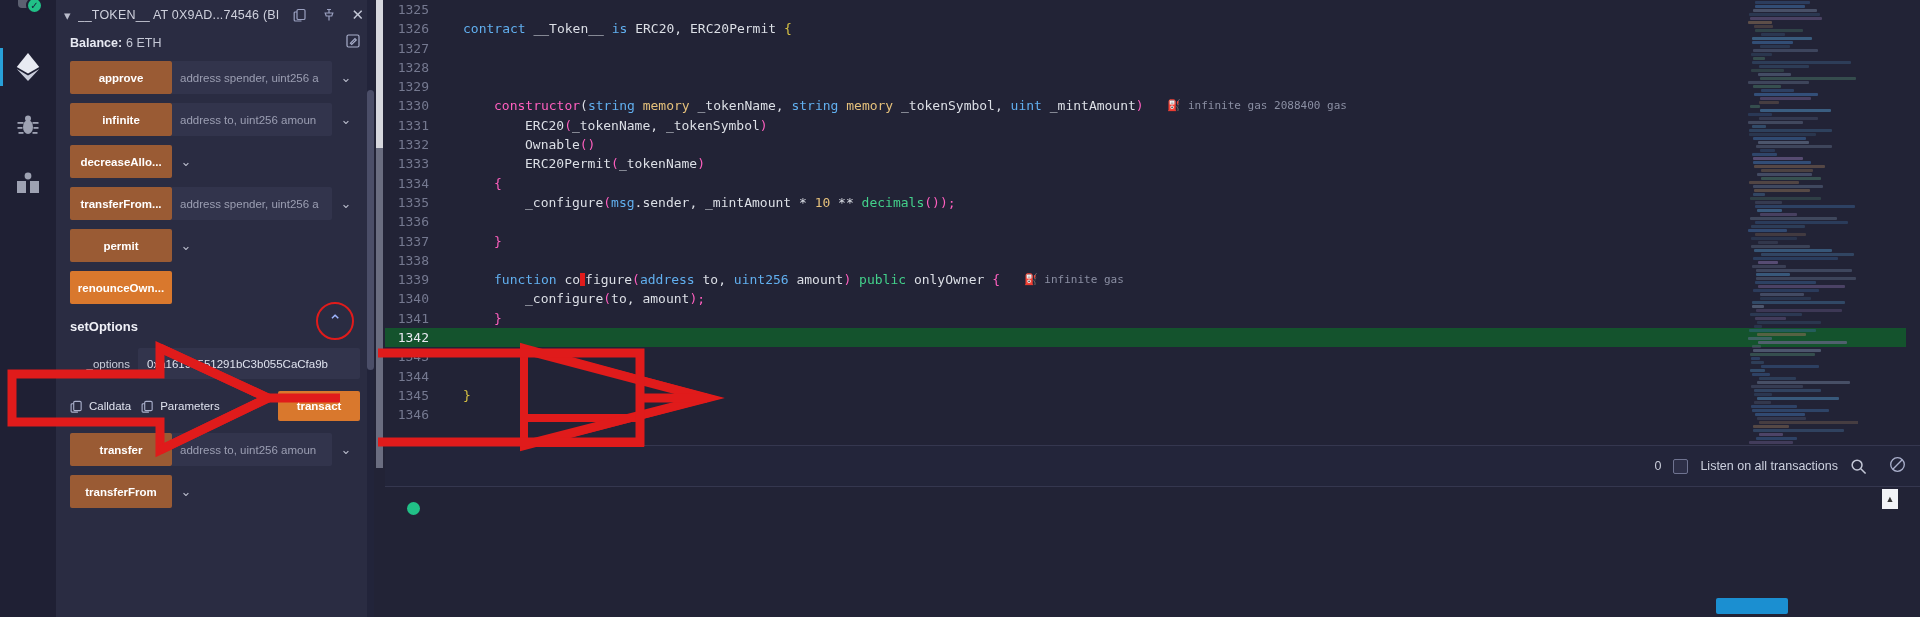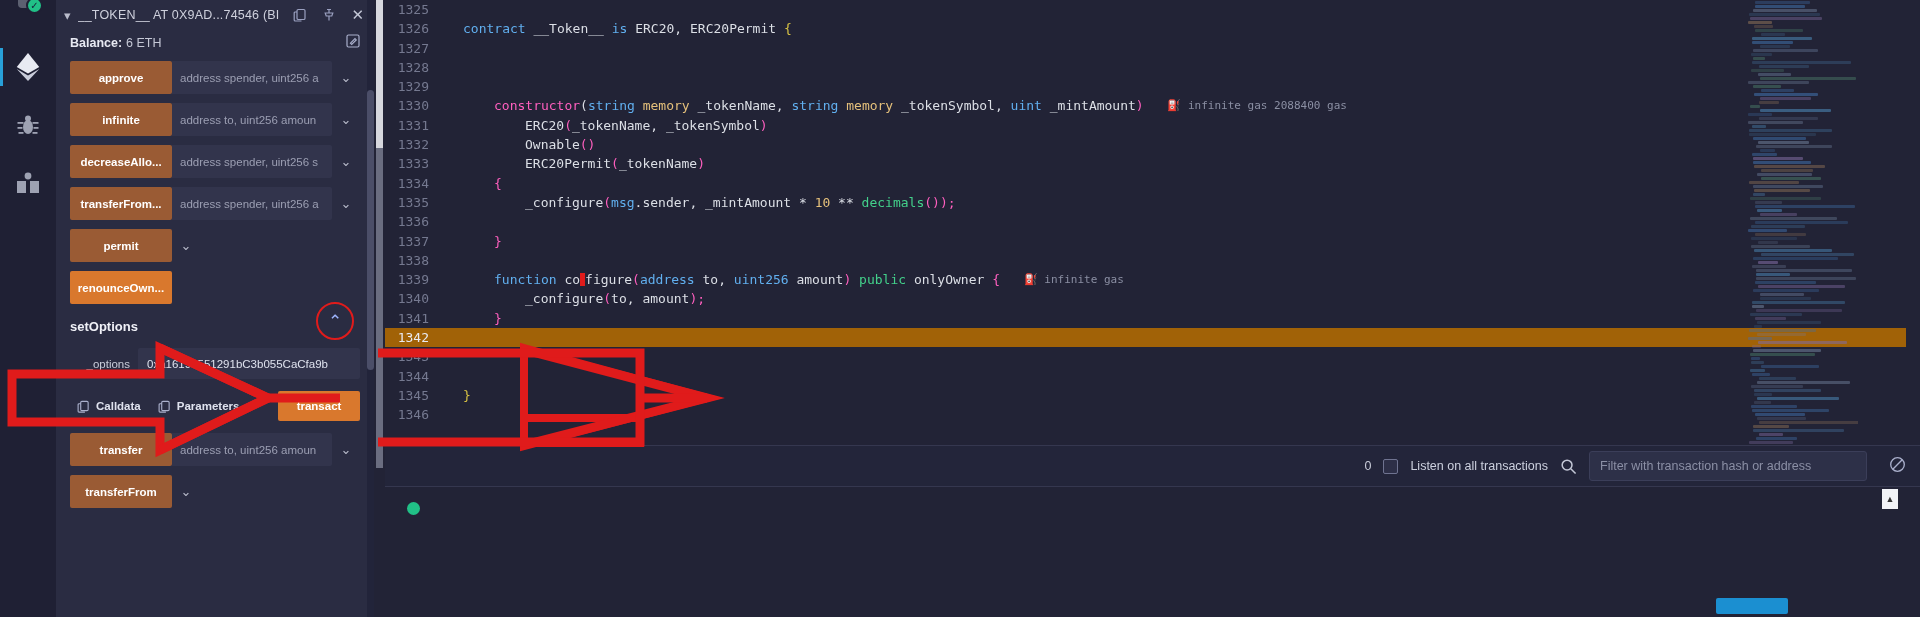--- a/index.html
+++ b/index.html
@@ -94,21 +94,21 @@
   }
   .param-input{
     flex:1; background:#32344c; border:none; height:31px; border-radius:2px;
     color:#dfe2ee; font-size:11.5px; padding:0 9px; display:flex; align-items:center;
     white-space:nowrap; overflow:hidden;
     font-family:"Liberation Sans", sans-serif;
   }
   .actions-row{
     display:flex; align-items:center; padding:0 14px; margin-top:12px; gap:10px; height:30px;
   }
-  .copy-item{ display:flex; align-items:center; gap:6px; color:#dfe2ee; font-size:11.5px; font-weight:bold; cursor:pointer;margin-left:7px;}
+  .copy-item{ display:flex; align-items:center; gap:6px; color:#dfe2ee; font-size:11.5px; font-weight:normal; cursor:pointer;}
   .copy-item svg{ color:#aab0cc; }
   .transact-btn{
     margin-left:auto; width:82px; height:30px; border:none; border-radius:2px;
     background:#d9782d; color:#fff; font-size:11.5px; font-weight:bold; cursor:pointer;
     font-family:"Liberation Sans", sans-serif;
   }
 
   
   .circle-hl{
     position:absolute; width:38px; height:38px; border-radius:50%;
@@ -133,21 +133,21 @@
     position:absolute; left:2px; top:0; width:7px; height:148px; background:#d7d8de; border-radius:0;
   }
   .ed-scrollbar-left i.b{ top:148px; height:320px; background:#6a6d80; }
 
   .code{
     position:absolute; left:11px; top:0; right:0; bottom:0;
     font-family:"DejaVu Sans Mono", monospace; font-size:13px; line-height:19.3px;
     white-space:pre;
   }
   .cl{ display:flex; height:19.3px; }
-  .cl.hl{ background:#a16207; }
+  .cl.hl{ background:#14532d; }
   .ln{
     width:58px; flex:0 0 58px; text-align:right; padding-right:14px; color:#757990; font-size:13px;
   }
   .cl.hl .ln{ color:#e9eaf2; }
   .ctext{ padding-left:20px; position:relative; }     
   .blue{color:#61afef}
   .yellow{color:#e5c07b}
   .green{color:#43d18b}
   .white{color:#dcdfe6}
   .magenta{color:#ff5fbf}
@@ -283,21 +283,20 @@
           <div class="fninput">address spender, uint256 a</div>
           <div class="fncaret">⌄</div>
         </div>
         <div class="fnrow">
           <button class="fnbtn">infinite</button>
           <div class="fninput">address to, uint256 amoun</div>
           <div class="fncaret">⌄</div>
         </div>
         <div class="fnrow">
           <button class="fnbtn">decreaseAllo...</button>
-          <div class="fninput">address spender, uint256 s</div>
           <div class="fncaret">⌄</div>
         </div>
         <div class="fnrow">
           <button class="fnbtn">transferFrom...</button>
           <div class="fninput">address spender, uint256 a</div>
           <div class="fncaret">⌄</div>
         </div>
         <div class="fnrow">
           <button class="fnbtn">permit</button>
           <div class="fncaret">⌄</div>
@@ -494,21 +493,20 @@
     <div class="termbar">
       <span class="term-count">0</span>
       <span class="term-check"></span>
       <span class="term-label">Listen on all transactions</span>
       <span class="term-search">
         <svg width="17" height="17" viewBox="0 0 18 18" fill="none" stroke="#c3c7d6" stroke-width="1.6">
           <circle cx="7.5" cy="7.5" r="5.2"></circle>
             <path d="M11.4 11.4 L16.5 16.5"></path>
         </svg>
       </span>
-      <span class="term-filter">Filter with transaction hash or address</span>
       <span class="term-ban">
         <svg width="17" height="17" viewBox="0 0 18 18" fill="none" stroke="#aab0cc" stroke-width="1.4">
           <circle cx="9" cy="9" r="7.2"></circle>
             <path d="M4 14 L14 4"></path>
         </svg>
       </span>
     </div>
 
     <div class="term-body">
       <span class="term-dot"></span>

